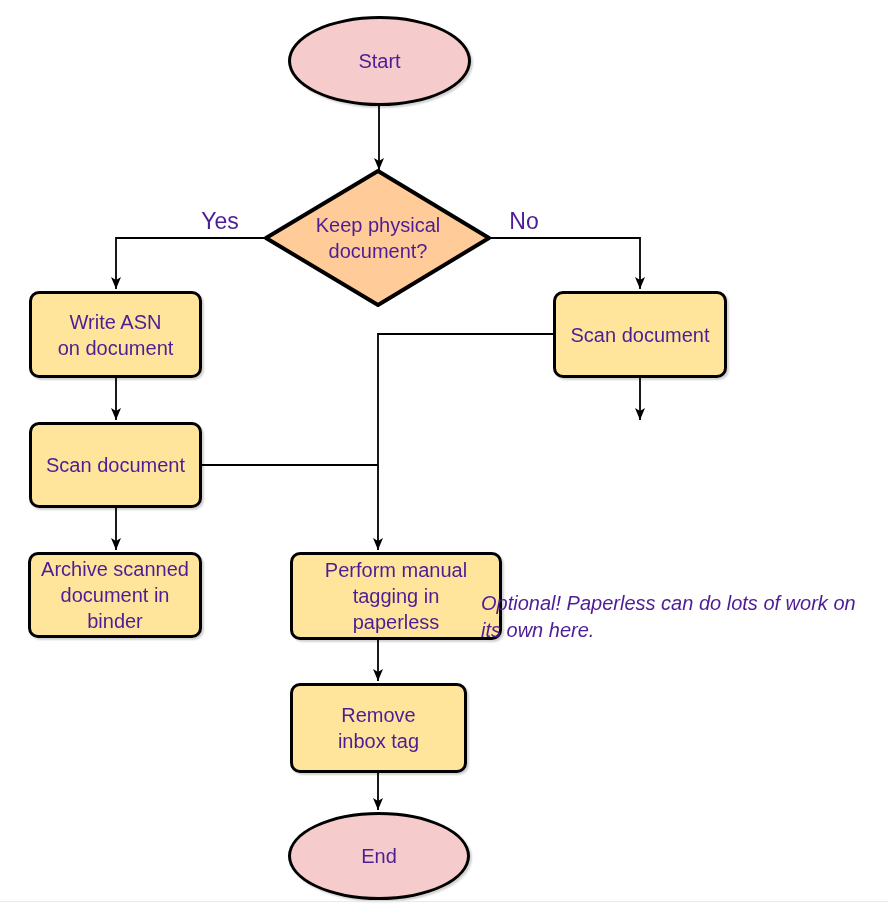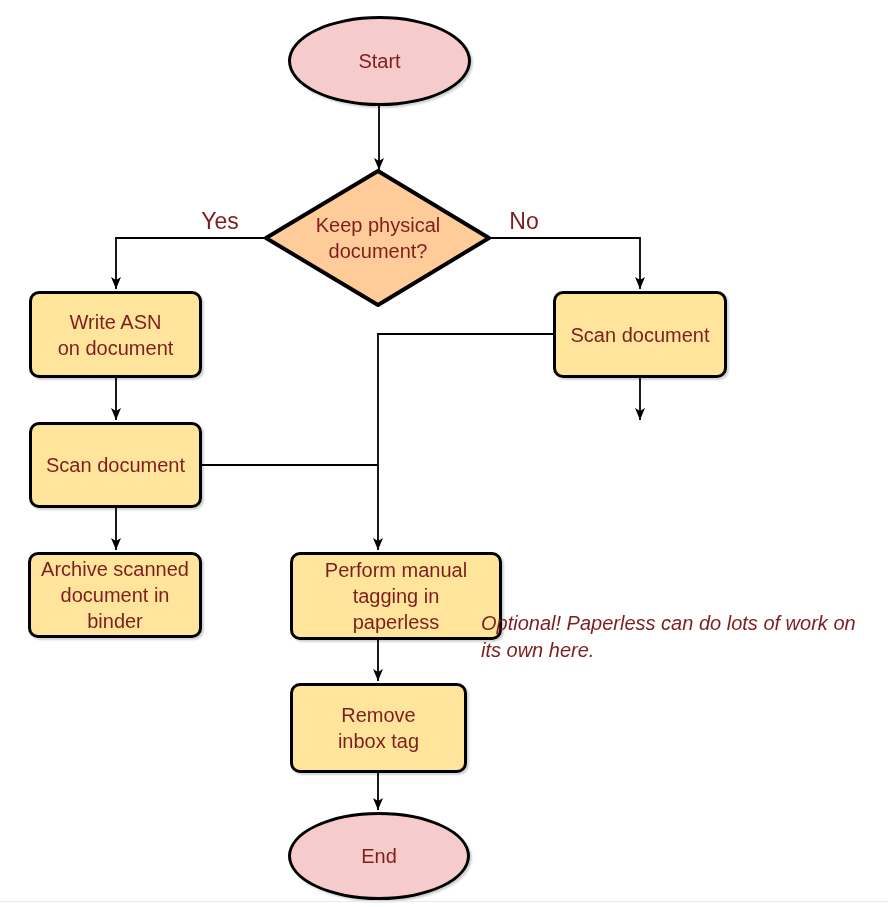--- a/index.html
+++ b/index.html
@@ -6,21 +6,21 @@
     margin: 0;
     padding: 0;
     background: #ffffff;
   }
   .canvas {
     position: relative;
     width: 888px;
     height: 907px;
     background: #ffffff;
     font-family: "Liberation Sans", "DejaVu Sans", sans-serif;
-    color: #7f1d1d;
+    color: #4c1d95;
     overflow: hidden;
   }
   svg.wires {
     position: absolute;
     left: 0; top: 0;
     width: 888px; height: 907px;
   }
   .node {
     position: absolute;
     box-sizing: border-box;
@@ -76,21 +76,20 @@
   }
   .edge-label.yes { left: 193px; top: 210px; width: 48px; }
   .edge-label.no  { left: 499px; top: 210px; width: 44px; }
   .note {
     position: absolute;
     left: 481px;
     top: 590px;
     font-style: italic;
     font-size: 20px;
     line-height: 27px;
-    margin-top: 20px;
   }
   .note span { display: block; }
   .wire {
     fill: none;
     stroke: #000000;
     stroke-width: 1.8;
   }
   .bottom-rule {
     position: absolute;
     left: 0;

